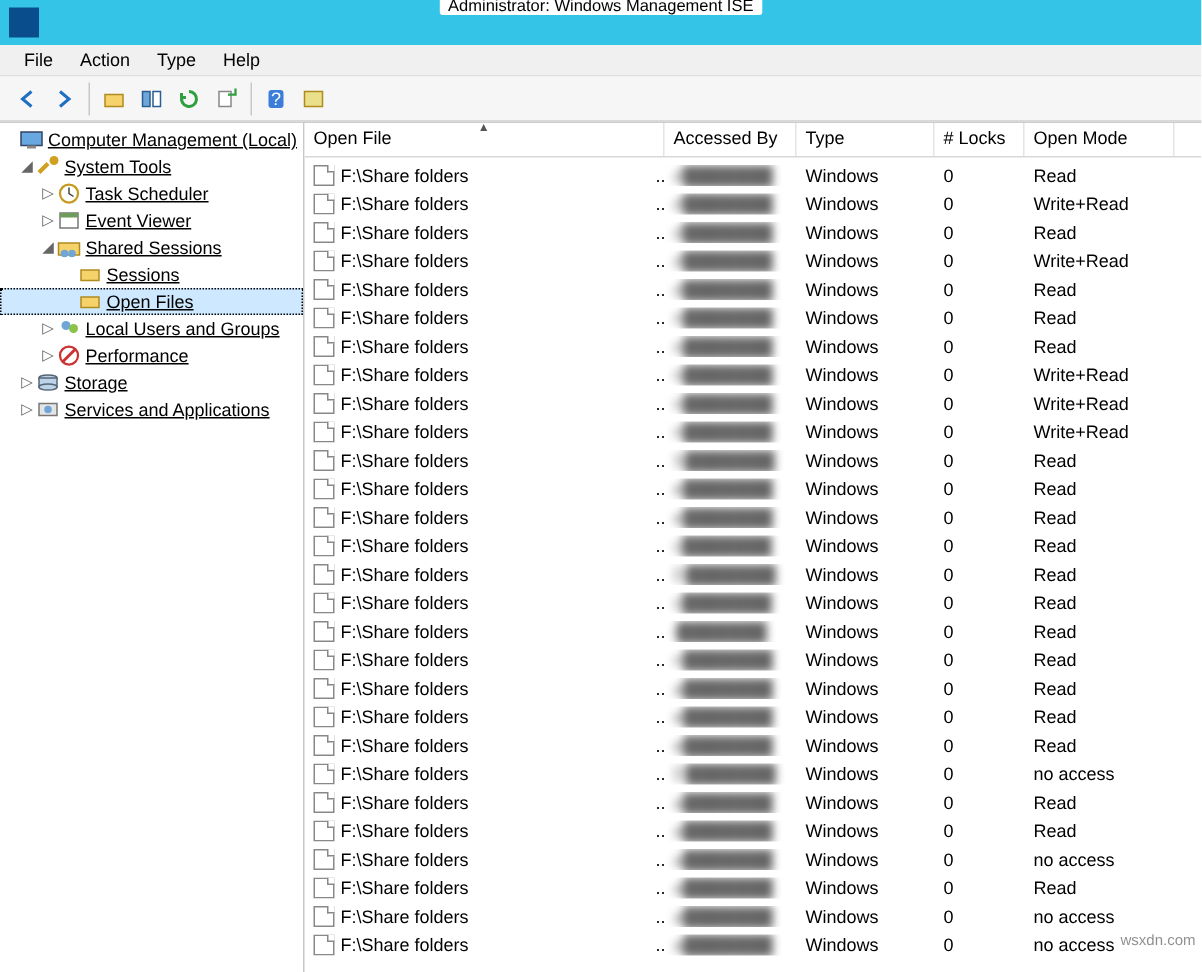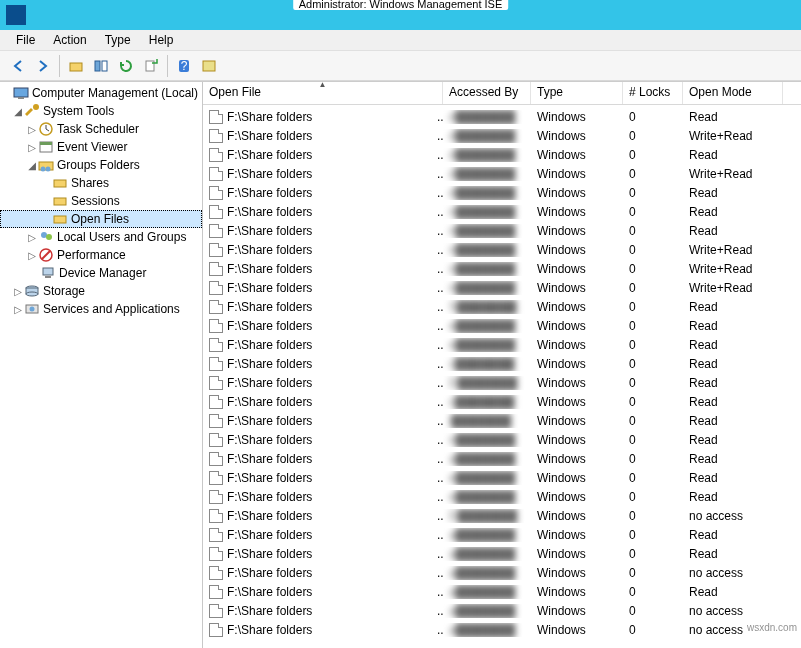--- a/index.html
+++ b/index.html
@@ -20,21 +20,21 @@
 .toolbar .tbtn { width: 24px; height: 24px; display: flex; align-items: center; justify-content: center; cursor: pointer; }
 .toolbar .sep { width: 1px; height: 22px; background: #c8c8c8; margin: 0 3px; }
 
 
 .main { display: flex; height: calc(100% - 81px); border-top: 1px solid #ccc; }
 .tree { width: 203px; border-right: 1px solid #c8c8c8; background: #fff; overflow: hidden; padding-top: 2px; }
 .tree-row { display: flex; align-items: center; height: 18px; white-space: nowrap; overflow: hidden; cursor: default; }
 .tree-row.selected { background: #cde8ff; outline: 1px dotted #000; outline-offset: -1px; }
 .expander { width: 12px; text-align: center; color: #666; font-size: 10px; display: inline-block; }
 .tree-icon { width: 16px; height: 16px; margin-right: 3px; display: inline-flex; align-items: center; justify-content: center; flex-shrink: 0; }
-.tree-label { padding-right: 4px; }
+.tree-label { padding-right: 4px; text-decoration: underline; }
 
 .listwrap { flex: 1; position: relative; overflow: hidden; }
 .list-header { display: flex; height: 23px; background: #fff; border-bottom: 1px solid #d8d8d8; }
 .col-h { padding: 3px 6px 0 6px; border-right: 1px solid #e4e4e4; color: #000; cursor: default; position: relative; }
 .col-h .sort { position: absolute; right: 50%; top: -2px; transform: translateX(50%); font-size: 8px; color: #555; }
 .list-body { overflow-y: scroll; overflow-x: hidden; height: calc(100% - 23px); }
 .row { display: flex; height: 19px; align-items: flex-end; }
 .cell { padding: 0 6px; overflow: hidden; white-space: nowrap; text-overflow: clip; }
 .file-icon { width: 14px; height: 14px; border: 1px solid #888; background: #fff; display: inline-block; margin-right: 4px; position: relative; }
 .file-icon::after { content: ""; position: absolute; right: -1px; top: -1px; width: 4px; height: 4px; background: #fff; border-left: 1px solid #888; border-bottom: 1px solid #888; }
@@ -174,29 +174,21 @@
     </div>
     <div class="tree-row" style="padding-left:26px;">
       <span class="expander">◢</span>
       <span class="tree-icon">
           <svg width="16" height="16">
             <rect x="1" y="5" width="14" height="8" fill="#f5d26a" stroke="#b08b1e"></rect>
             <circle cx="5" cy="12" r="2.5" fill="#6ea6d8"></circle>
             <circle cx="10" cy="12" r="2.5" fill="#6ea6d8"></circle>
           </svg>
         </span>
-      <span class="tree-label">Groups Folders</span>
-    </div>
-    <div class="tree-row" style="padding-left:52px;">
-      <span class="tree-icon">
-          <svg width="16" height="16">
-            <rect x="2" y="5" width="12" height="7" fill="#f5d26a" stroke="#b08b1e"></rect>
-          </svg>
-        </span>
-      <span class="tree-label">Shares</span>
+      <span class="tree-label">Shared Sessions</span>
     </div>
     <div class="tree-row" style="padding-left:52px;">
       <span class="tree-icon">
           <svg width="16" height="16">
             <rect x="2" y="5" width="12" height="7" fill="#f5d26a" stroke="#b08b1e"></rect>
           </svg>
         </span>
       <span class="tree-label">Sessions</span>
     </div>
     <div class="tree-row selected" style="padding-left:52px;">
@@ -219,29 +211,20 @@
     </div>
     <div class="tree-row" style="padding-left:26px;">
       <span class="expander">▷</span>
       <span class="tree-icon">
           <svg width="16" height="16">
             <circle cx="8" cy="8" r="6" fill="#fff" stroke="#c33" stroke-width="1.5"></circle>
             <path d="M4 12 L12 4" stroke="#c33" stroke-width="2"></path>
           </svg>
         </span>
       <span class="tree-label">Performance</span>
-    </div>
-    <div class="tree-row" style="padding-left:40px;">
-      <span class="tree-icon">
-          <svg width="16" height="16">
-            <rect x="3" y="3" width="10" height="7" fill="#bcd4ea" stroke="#567"></rect>
-            <rect x="5" y="11" width="6" height="2" fill="#888"></rect>
-          </svg>
-        </span>
-      <span class="tree-label">Device Manager</span>
     </div>
     <div class="tree-row" style="padding-left:12px;">
       <span class="expander">▷</span>
       <span class="tree-icon">
           <svg width="16" height="16">
             <ellipse cx="8" cy="5" rx="6" ry="2" fill="#bcd4ea" stroke="#567"></ellipse>
             <rect x="2" y="5" width="12" height="6" fill="#bcd4ea" stroke="#567"></rect>
             <ellipse cx="8" cy="11" rx="6" ry="2" fill="#bcd4ea" stroke="#567"></ellipse>
           </svg>
         </span>

